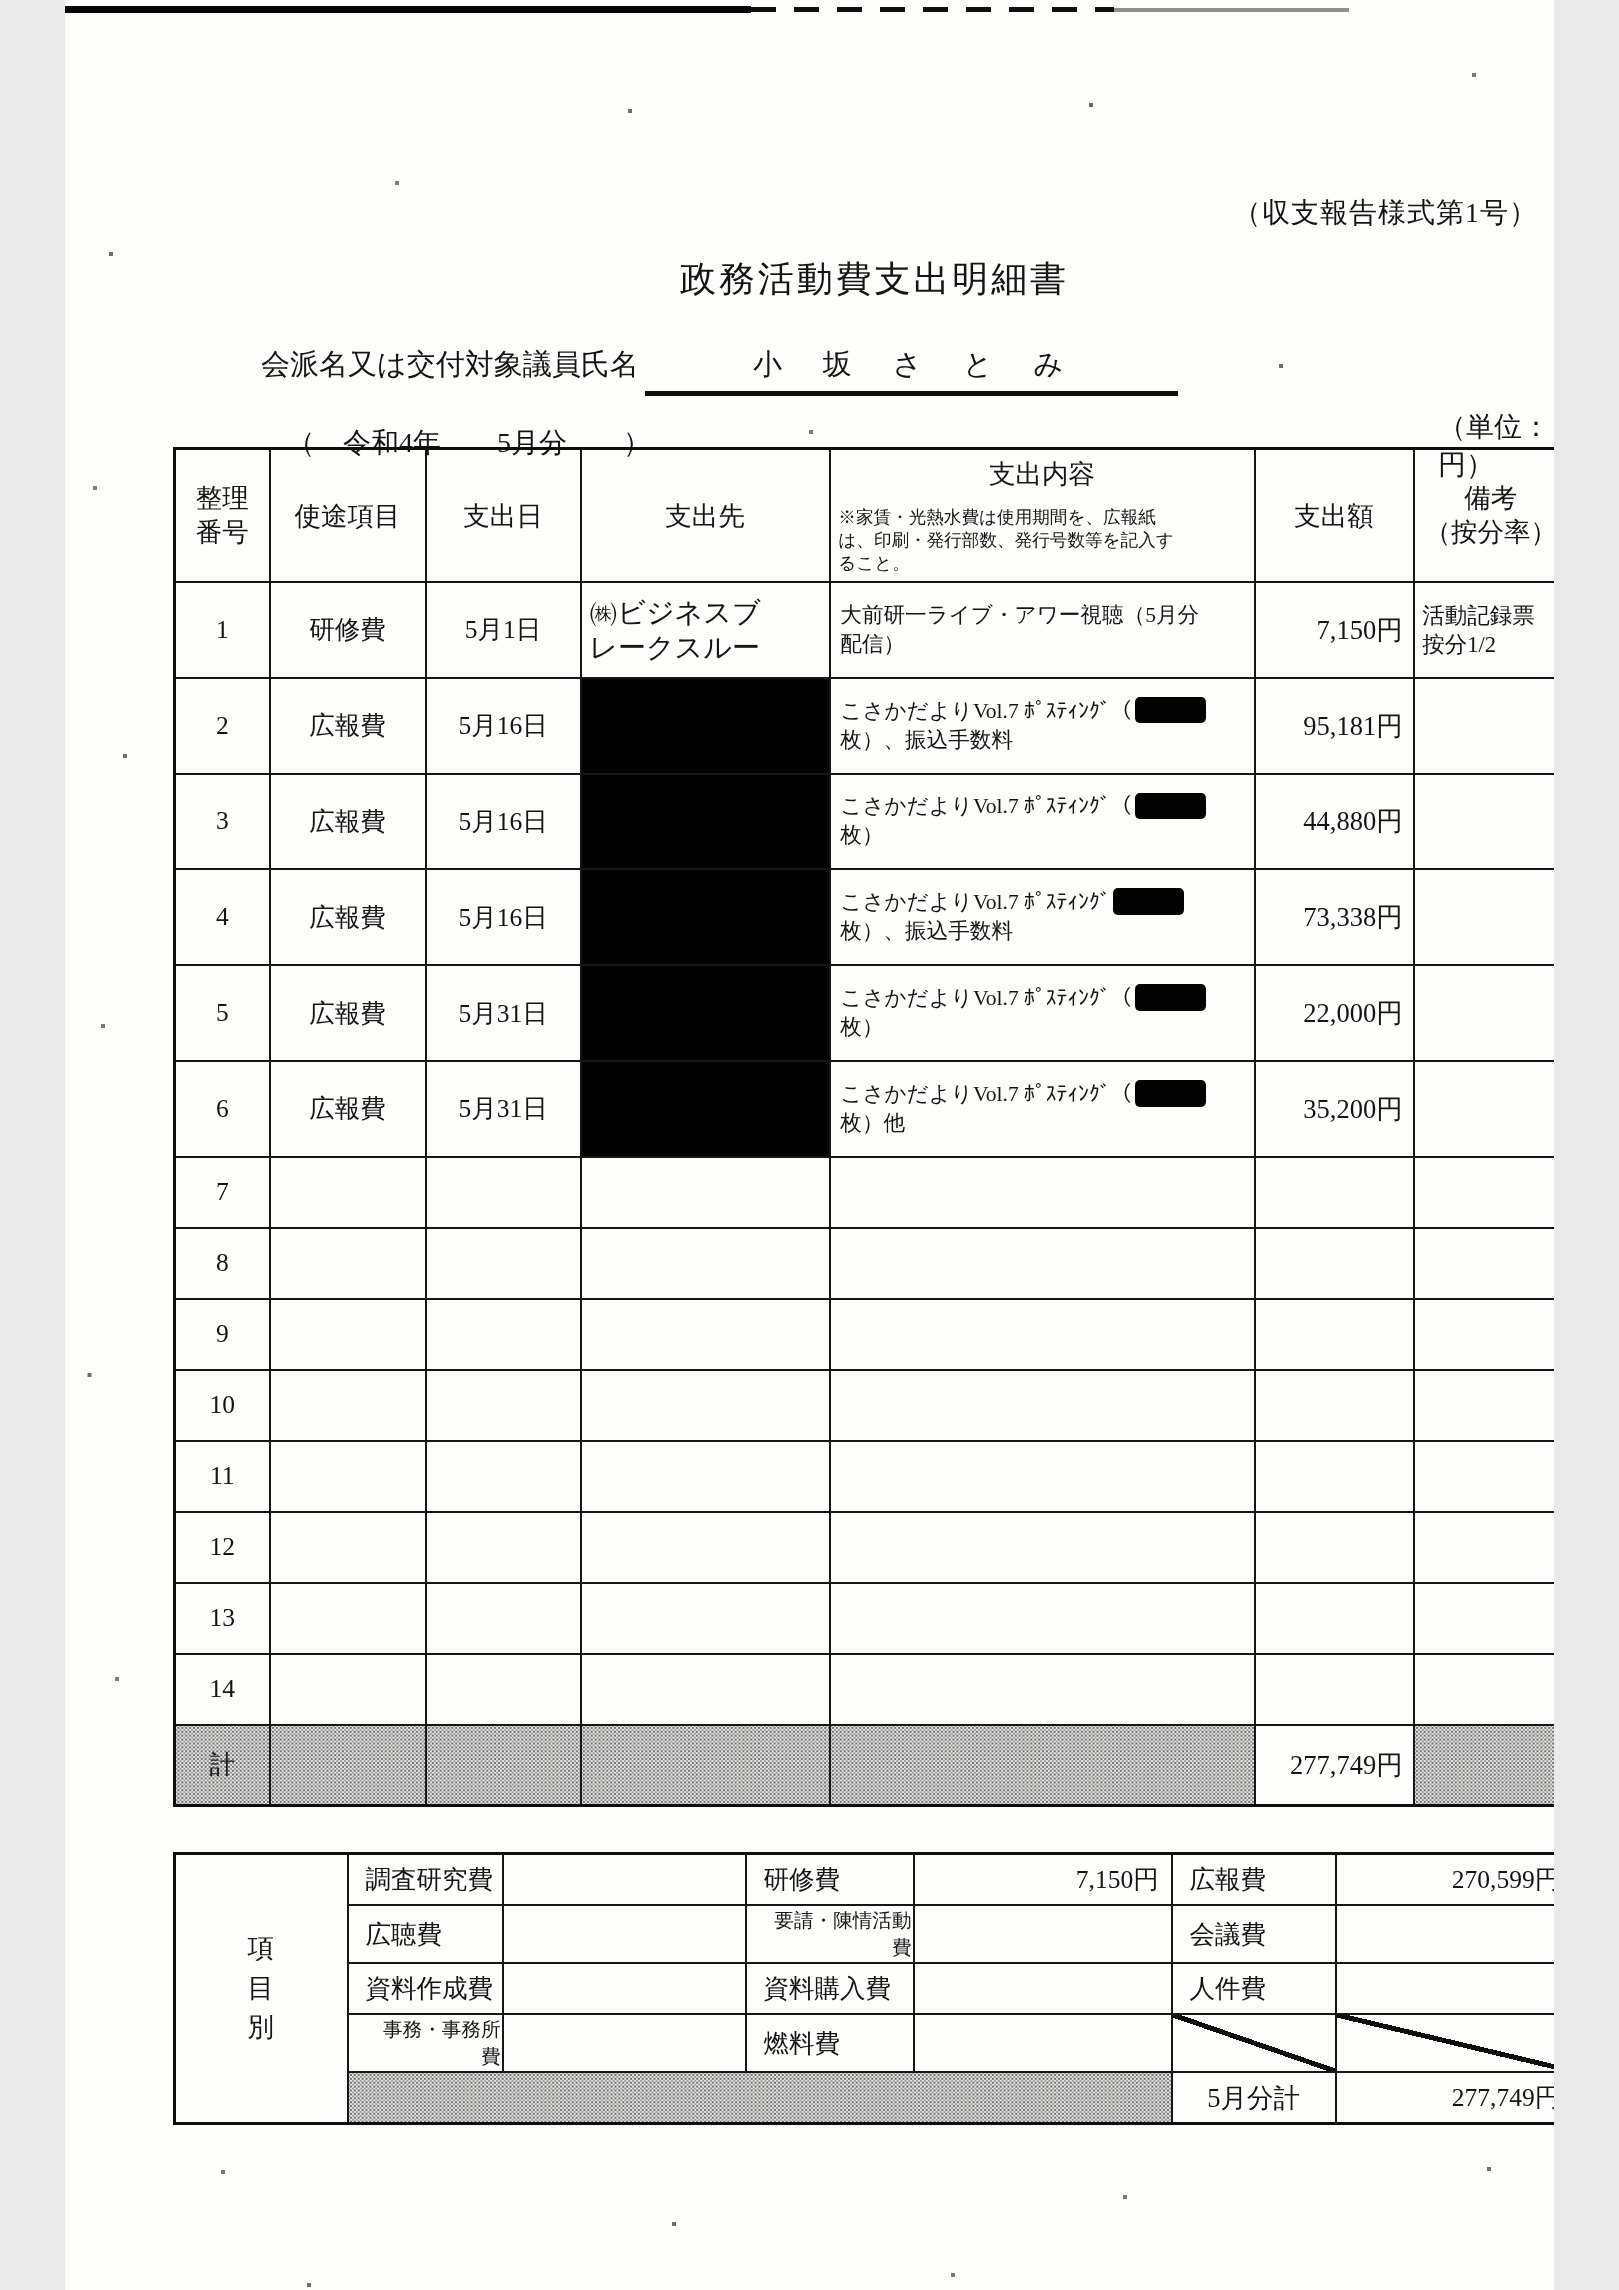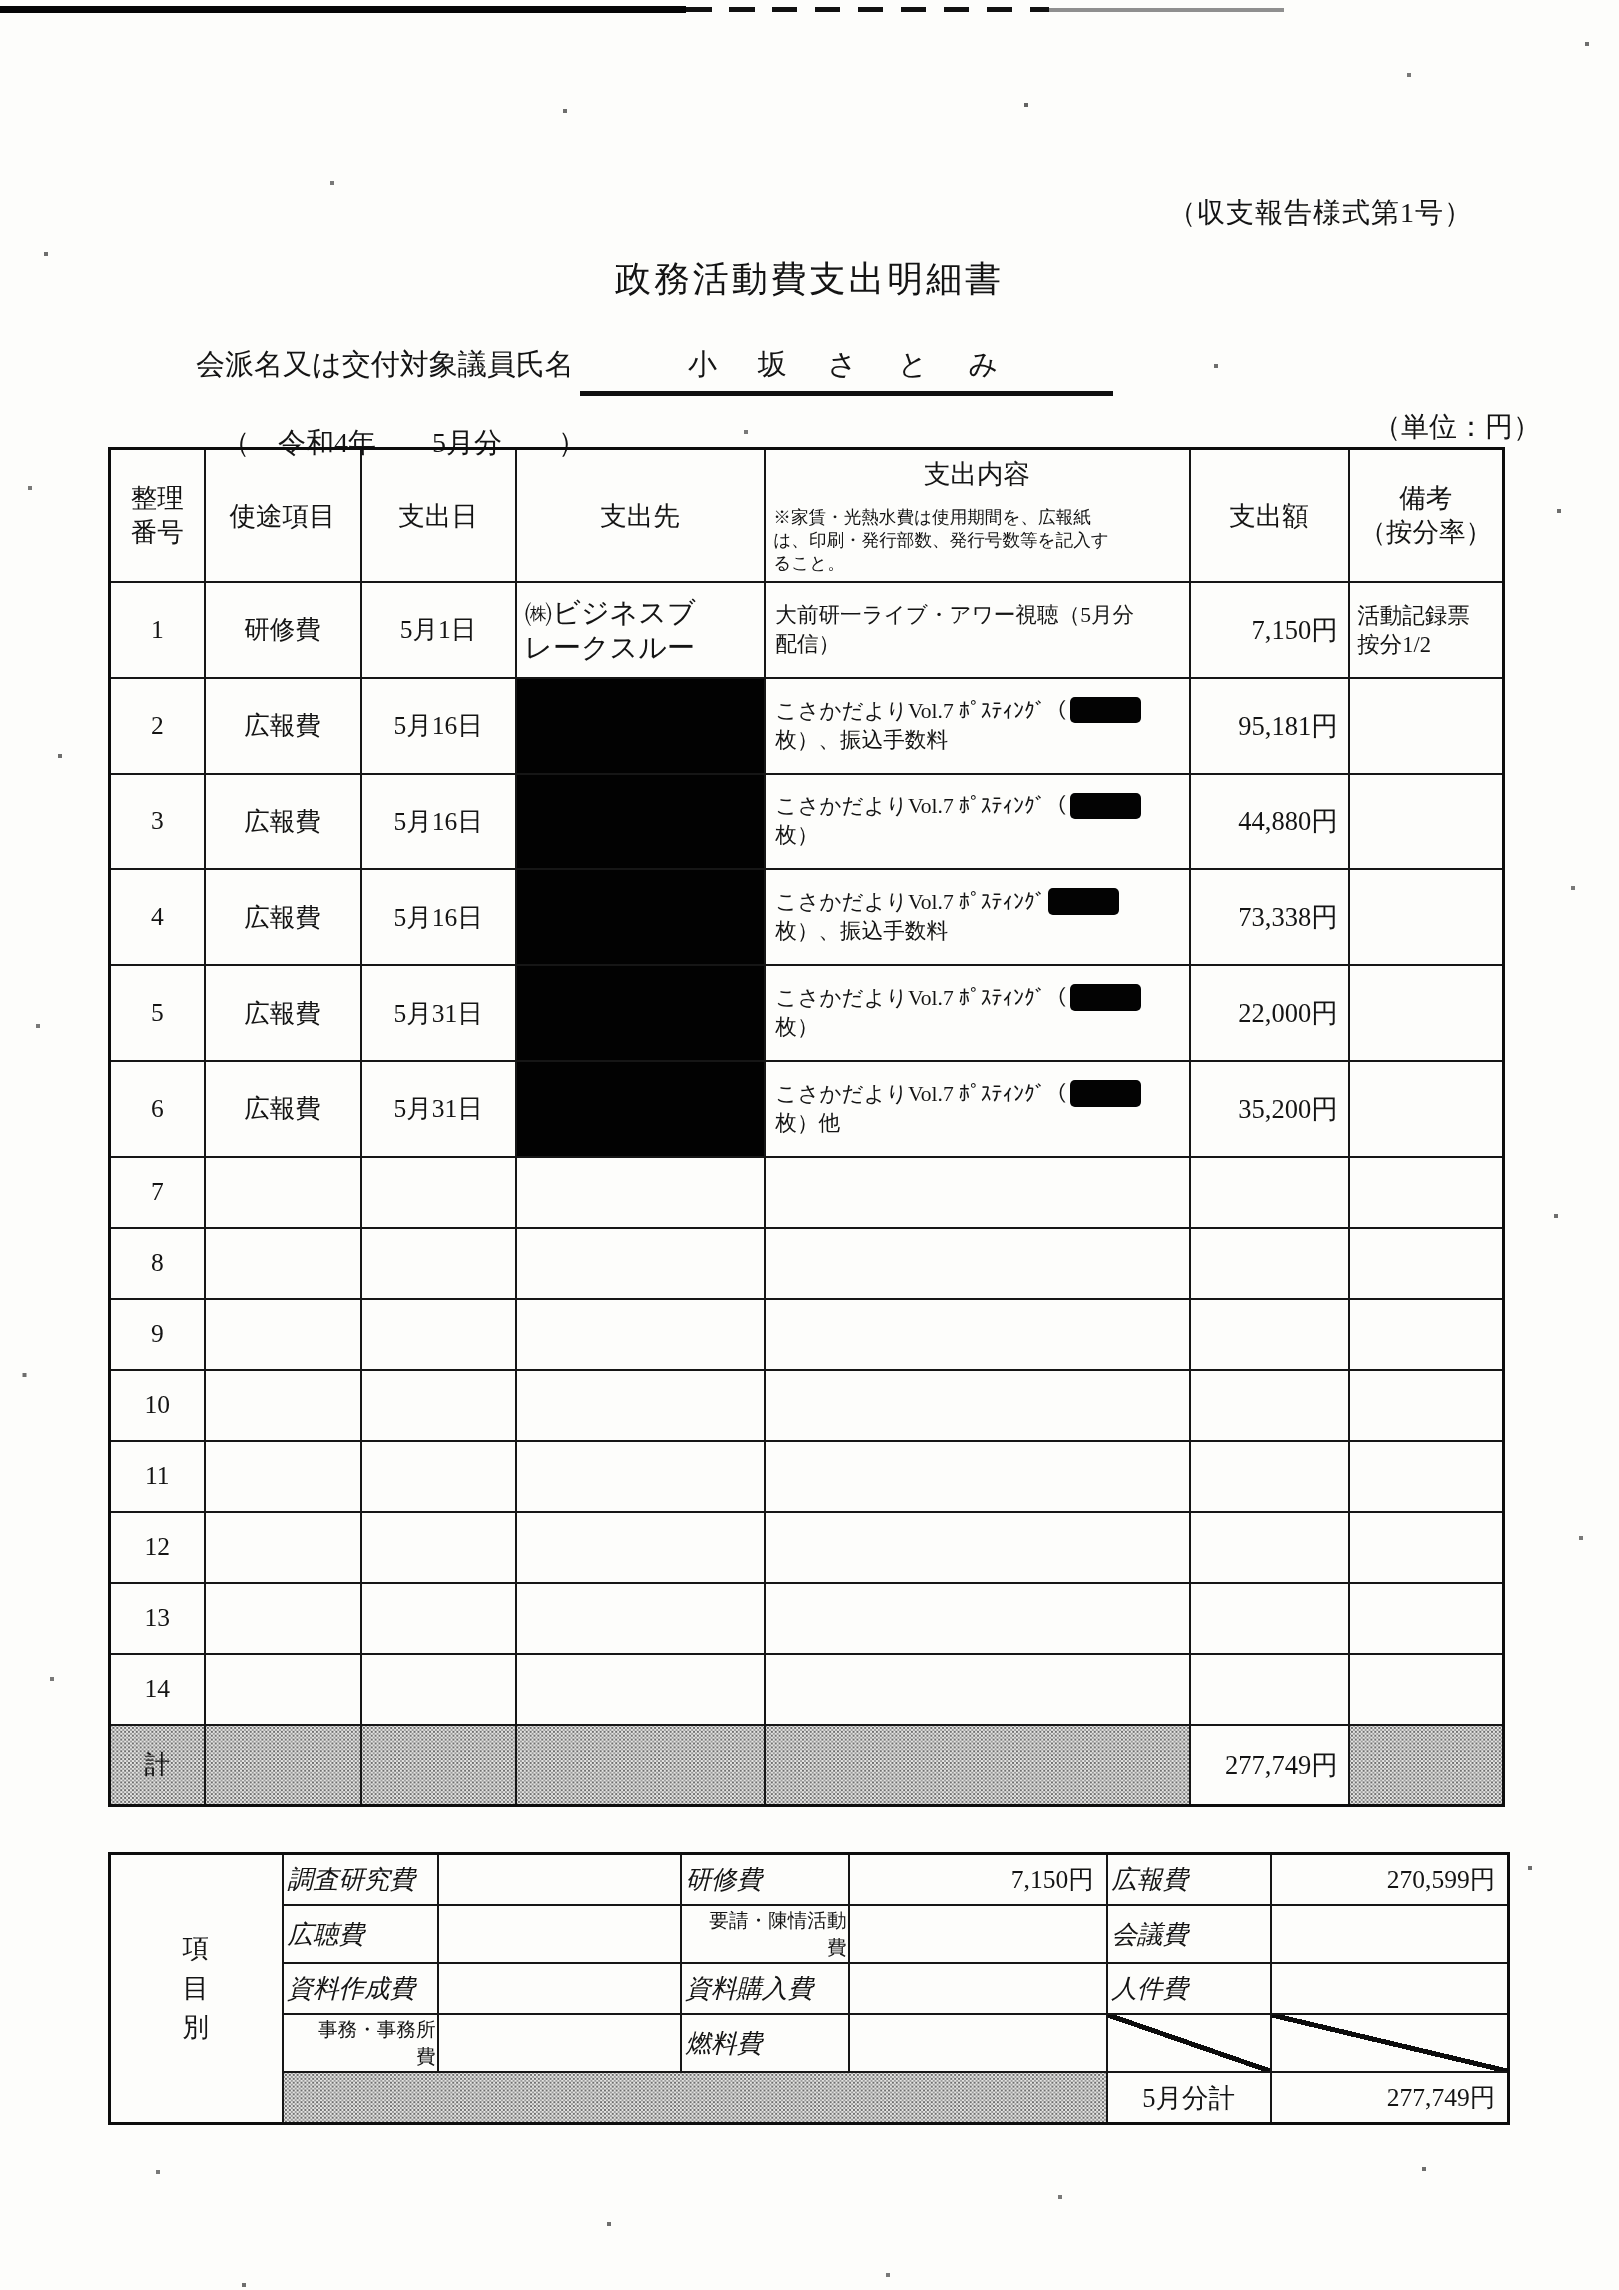--- a/index.html
+++ b/index.html
@@ -1,17 +1,17 @@
 <!DOCTYPE html>
 <html><head>
 <meta charset="utf-8">
 <style>
   html,body{margin:0;padding:0;background:#e9e9e9;}
   .page{
-    position:relative; width:1619px; height:2291px; margin:0 auto;
+    position:relative; width:1489px; height:2291px; margin:0 auto;
     background:#fdfdfb; overflow:hidden;
     font-family:"Liberation Serif","DejaVu Serif",serif; color:#141414;
   }
   
   .scan-bar1{position:absolute;top:5.9px;left:0;width:686px;height:6.9px;background:#050505;}
   .scan-bar2{position:absolute;top:6.9px;left:686px;width:363px;height:4.9px;
     background:repeating-linear-gradient(90deg,#111 0 25.5px,transparent 25.5px 43px);}
   .scan-bar3{position:absolute;top:7.8px;left:1049px;width:235px;height:3.9px;background:#8f8f8f;}
   .speckles{position:absolute;top:0;left:0;width:2px;height:2px;opacity:.65;background:transparent;
     box-shadow:45px 253px 0 1px #222,331px 182px 0 1px #333,564px 110px 0 1px #222,
@@ -53,21 +53,21 @@
   .redact-inline{display:inline-block;width:71px;height:26.5px;background:#030303;
     border-radius:4.9px;vertical-align:-5.9px;margin:0 2.9px;}
   .hatch{background-color:#e4e4e2;
     background-image:radial-gradient(circle,#6f6f6f 0.9px,transparent 1px),
                      radial-gradient(circle,#9a9a9a 0.8px,transparent 1px);
     background-size:3.9px 3.9px,3.9px 3.9px;background-position:0 0,2px 2px;}
   
   .st{position:absolute;left:108px;top:1852px;width:1398px;border:3.9px solid #0d0d0d;}
   .st td{border:2.9px solid #161616;vertical-align:middle;overflow:hidden;height:47px;}
   .side{text-align:center;white-space:pre-line;font-size:26.5px;line-height:1.5;letter-spacing:1px;}
-  td.lbl{font-size:25.5px;text-align:left;padding-left:4px;font-style:italic;}
+  td.lbl{font-size:25.5px;text-align:left;padding-left:17px;}
   td.lbl-sm{font-size:19.6px;text-align:right;padding-left:15px;}
   td.val{font-size:25.5px;text-align:right;padding-right:11.8px;}
   td.diag{background:linear-gradient(to top right,
     transparent calc(50% - 2.5px),#0c0c0c calc(50% - 2.5px),
     #0c0c0c calc(50% + 2.5px),transparent calc(50% + 2.5px));}
   td.sum-label{font-size:26.5px;text-align:center;}
 </style>
 </head>
 <body>
 

